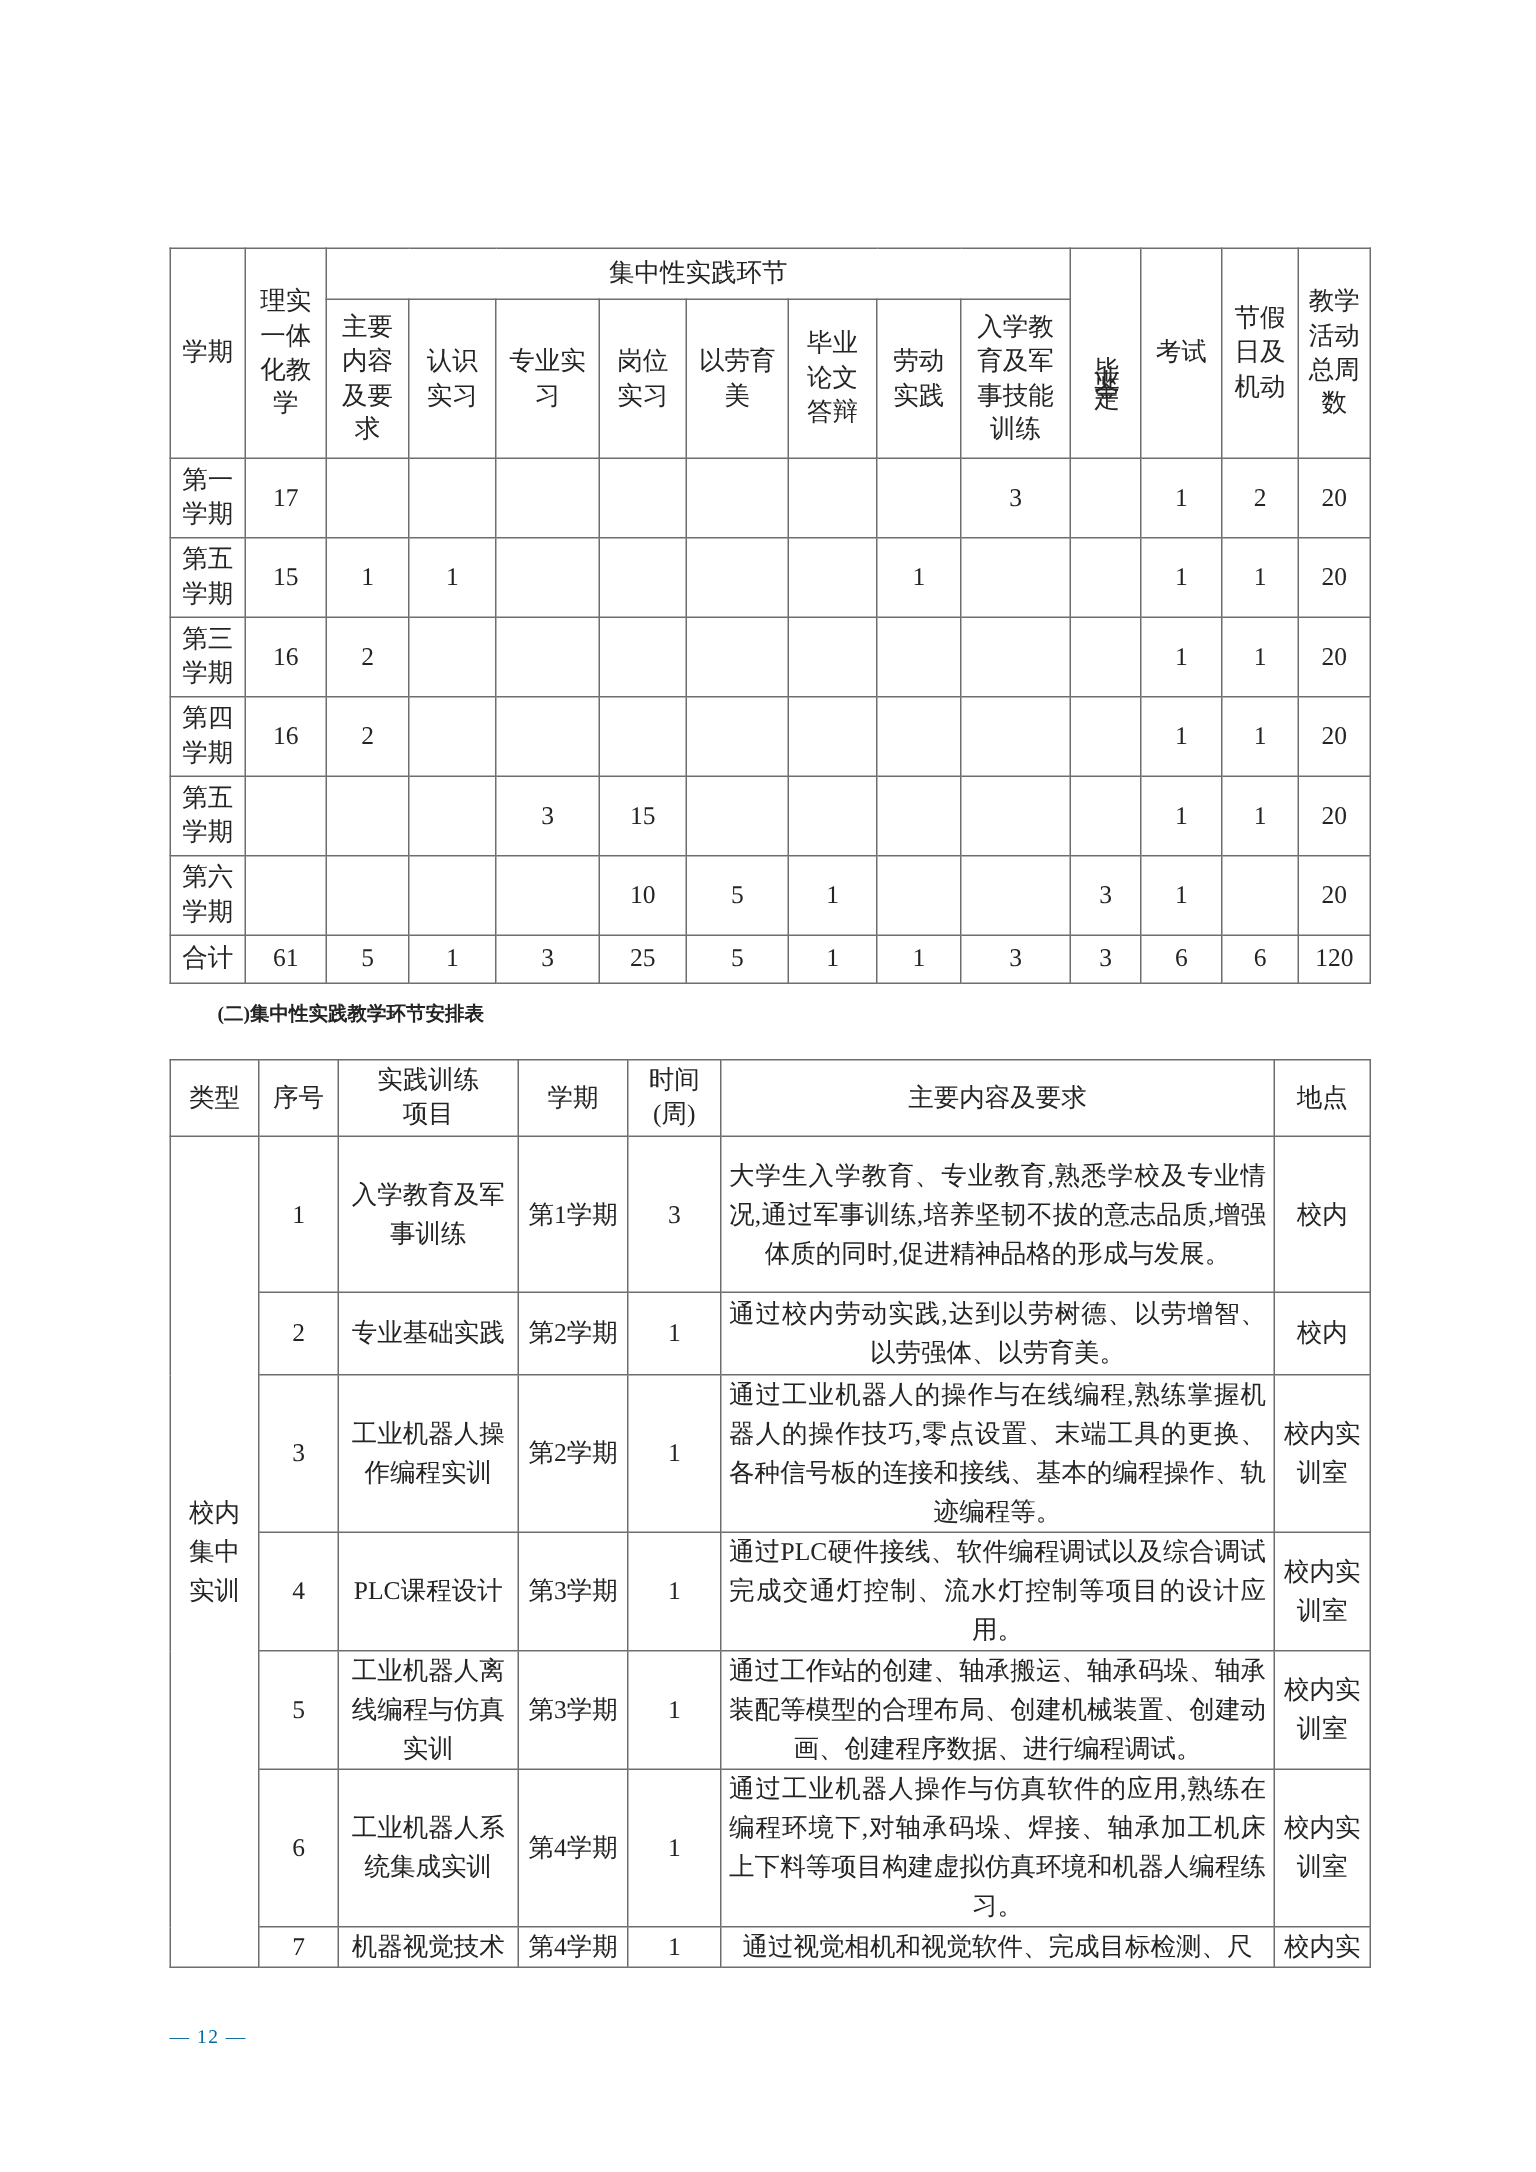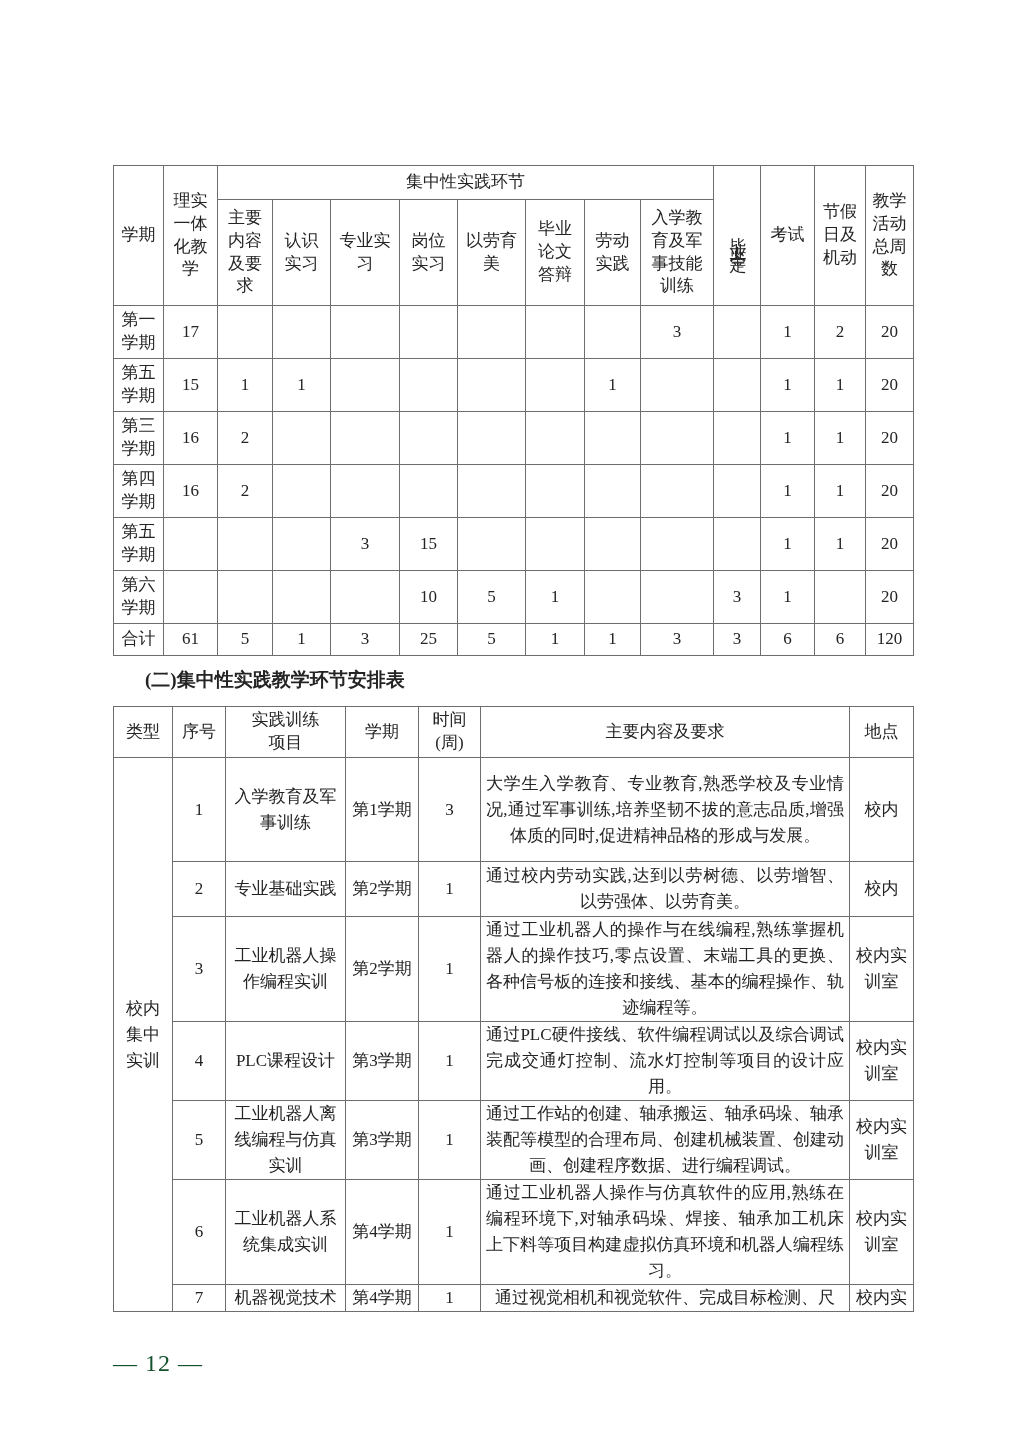--- a/index.html
+++ b/index.html
@@ -18,30 +18,30 @@
 
   
   #t1 { left:113px; top:165px; width:800px; }
   #t1 thead tr.h1 { height:34px; }
   #t1 thead tr.h2 { height:106px; }
   #t1 tbody tr { height:53px;margin-left:40px; }
   #t1 tbody tr.total-row { height:32px; }
   .vtext { writing-mode:vertical-rl; text-orientation:upright; letter-spacing:6px; margin:0 auto; }
 
   
-  .section-title { position:absolute; left:145px; top:667px; font-weight:bold; font-size:19px; }
+  .section-title { position:absolute; left:145px; top:667px; font-weight:bold; font-size:13px; }
 
   
   #t2 { left:113px; top:706px; width:800px; }
   #t2 thead tr { height:51px; }
   #t2 td { line-height:26px; }
   #t2 td.content { text-align:justify; text-align-last:center; padding:0 5px;margin-left:21px; }
   #t2 td.typecell { padding:0 4px;font-family:Liberation Serif, serif; }
 
-  .page-number { position:absolute; left:113px; top:1350px; font-size:24px; letter-spacing:1px; color:#14532d; }
+  .page-number { position:absolute; left:113px; top:1350px; font-size:13px; letter-spacing:1px; color:#0369a1; }
 </style>
 </head>
 <body>
 
 <div class="page">
 
   <table id="t1">
     <colgroup>
       <col style="width:50px">
         <col style="width:54px">

